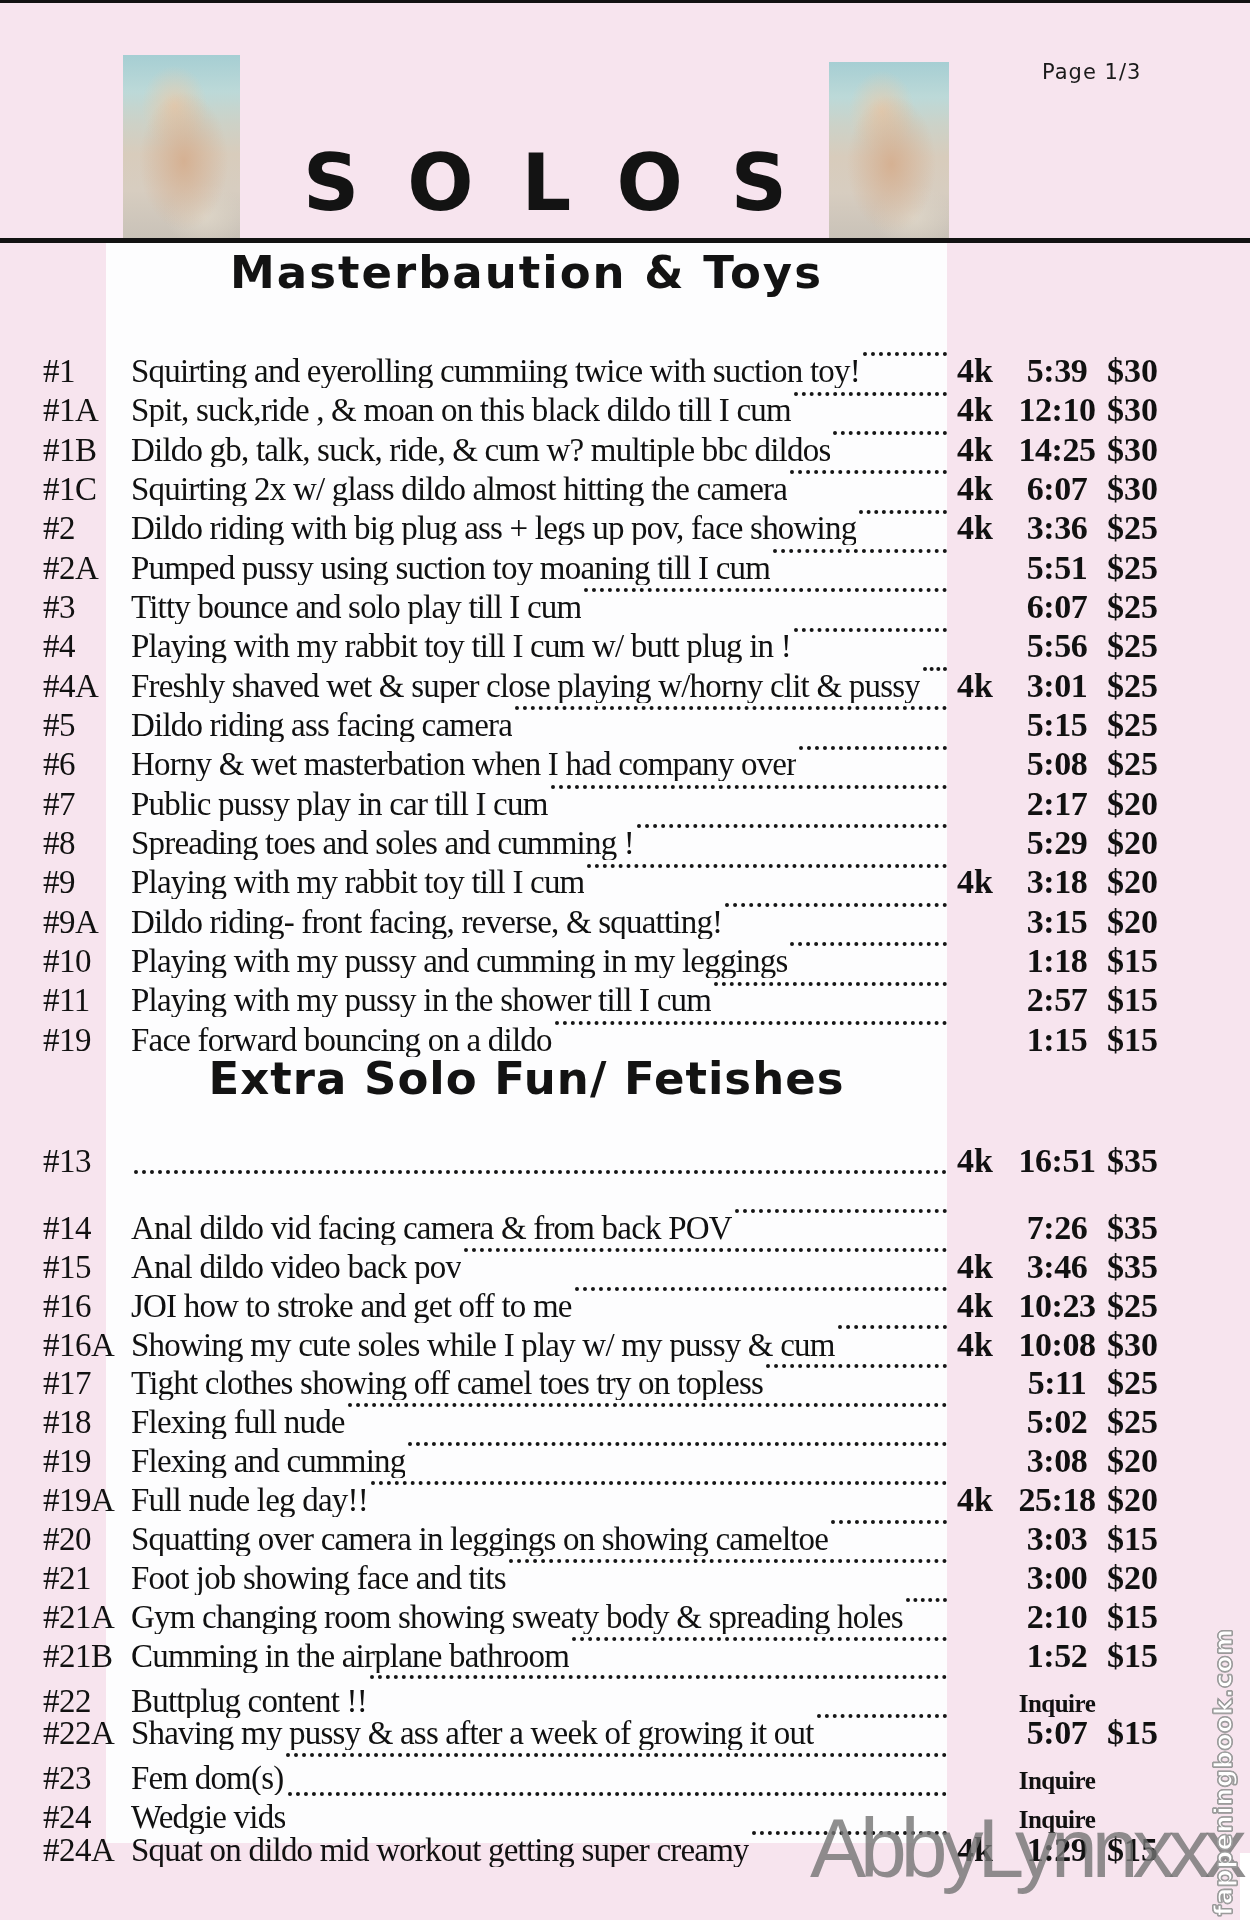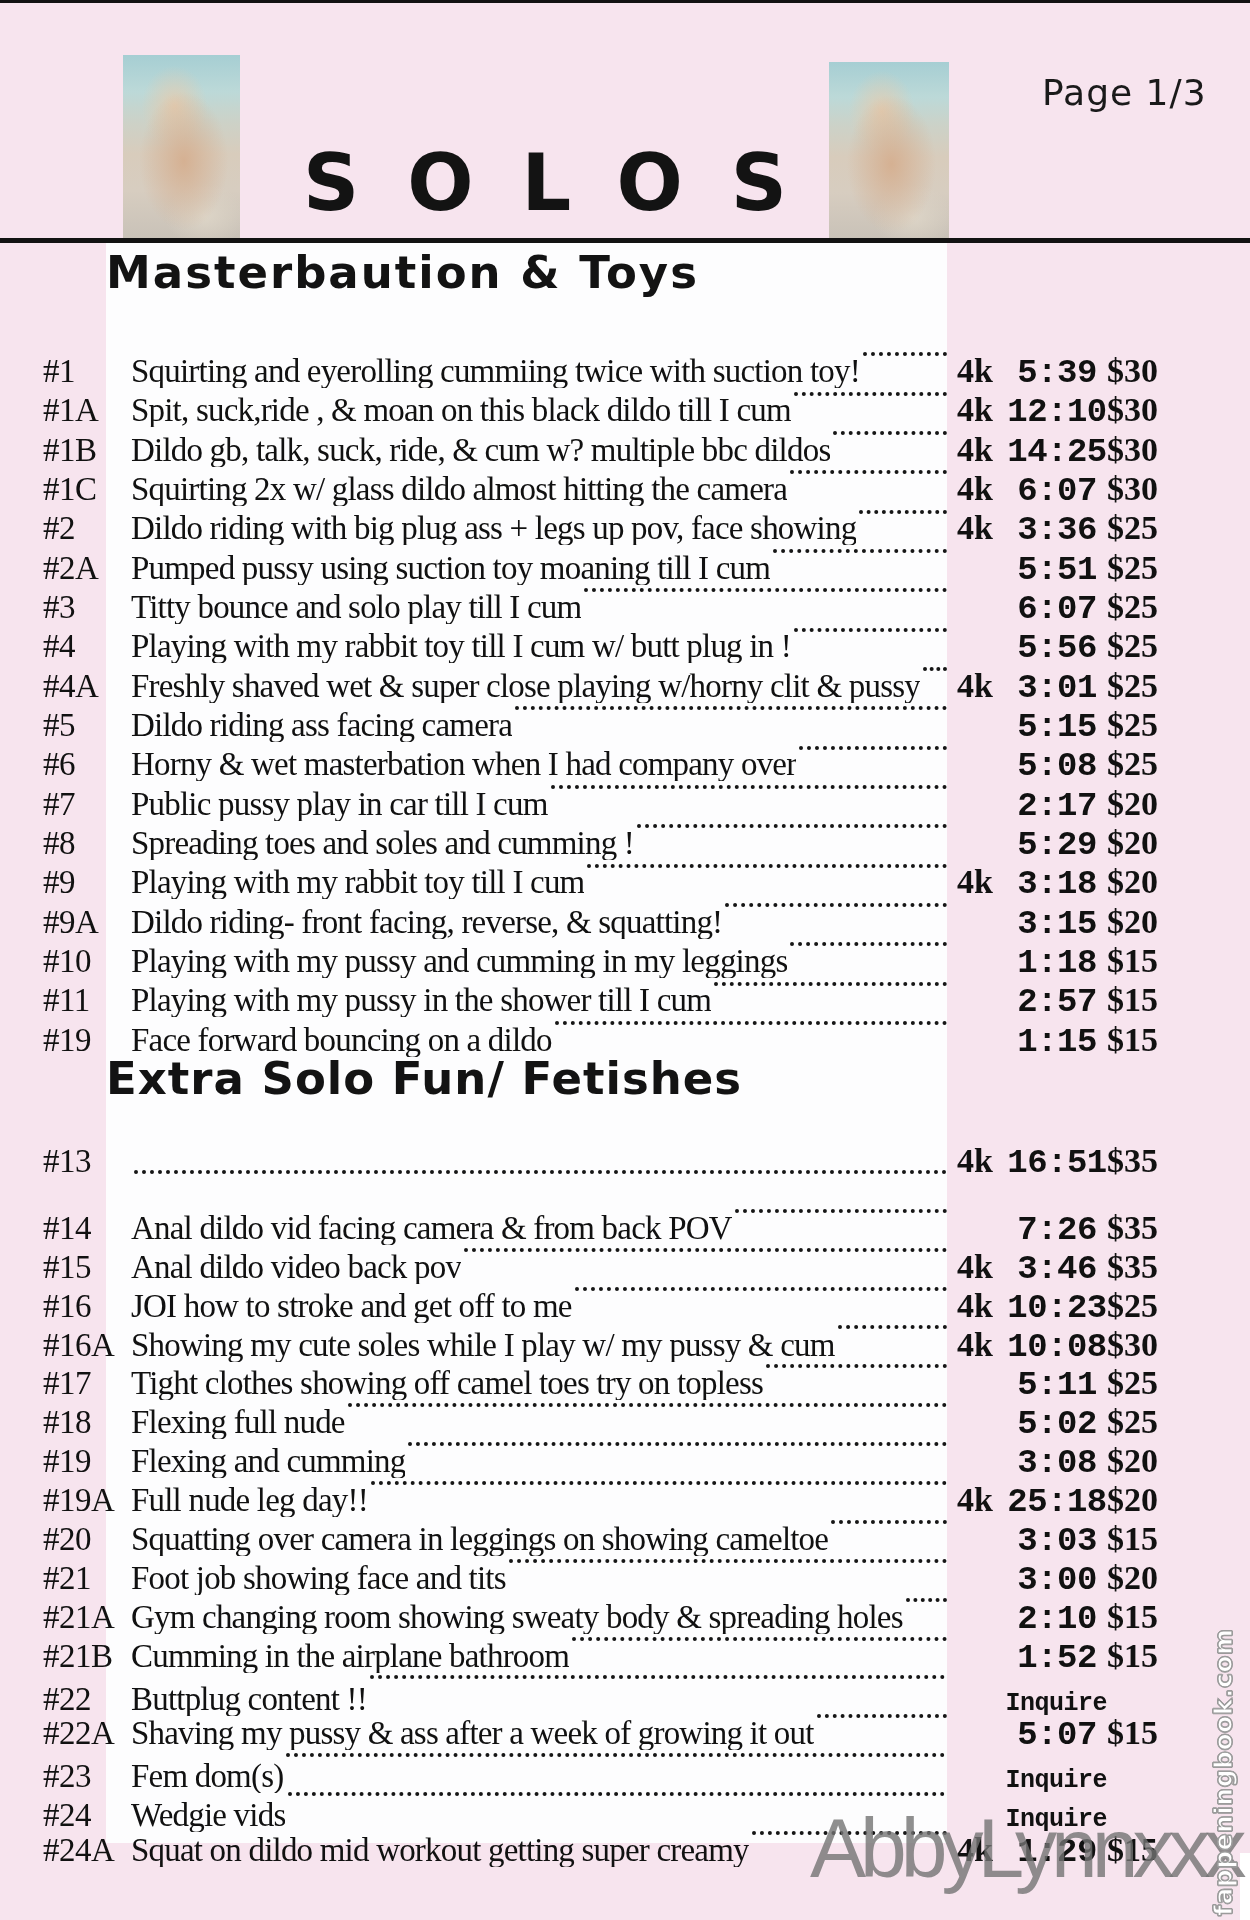--- a/index.html
+++ b/index.html
@@ -33,47 +33,47 @@
   .photo.left{left:123px;top:55px;width:117px;height:183px;}
   .photo.right{left:829px;top:62px;width:120px;height:176px;}
 
   .solos{
     position:absolute;left:240px;top:94px;width:610px;text-align:center;
     font-family:"DejaVu Sans", sans-serif;font-weight:700;font-size:78px;
     letter-spacing:48px;text-indent:48px;color:var(--heading);white-space:nowrap;margin-top:44px;
   }
   .page-label{
     position:absolute;left:1042px;top:60px;width:200px;
-    font-family:"DejaVu Sans", sans-serif;font-weight:400;font-size:36px;
-    letter-spacing:1px;color:#1a1a1a;margin-top:12px;
+    font-family:"DejaVu Sans", sans-serif;font-weight:400;font-size:21px;
+    letter-spacing:1px;color:#1a1a1a;
   }
 
   .sec-title{
-    position:absolute;left:106px;width:841px;
+    position:absolute;left:106px;width:841px;text-align:center;
     font-family:"DejaVu Sans", sans-serif;font-weight:700;color:var(--heading);
     white-space:nowrap;
   }
   .sec-title.t1{top:246px;font-size:45px;letter-spacing:2px;}
   .sec-title.t2{top:1052px;font-size:45px;letter-spacing:1px;}
 
   .rows{position:absolute;left:43px;width:1122px;}
   .rows.r1{top:326px;}
   .rows.r2{top:1144px;}
   .row{display:flex;align-items:baseline;line-height:34px;color:var(--ink);
        font-family:"Liberation Serif","DejaVu Serif",serif;}
   .rows.r1 .row{height:39.33px;}
   .rows.r2 .row{height:38.9px;}
   .cell-num{flex:0 0 88px;font-size:33px;letter-spacing:-0.5px;white-space:nowrap;}
   .cell-desc{flex:0 1 auto;min-width:0;overflow:hidden;white-space:nowrap;
              font-size:33px;letter-spacing:-0.8px;margin-top:28px;}
   .leader{flex:1 0 14px;align-self:flex-end;height:0;
           border-bottom:4.5px dotted var(--dot);margin:0 10px 9px 3px;}
   .cell-uhd{flex:0 0 50px;font-size:34px;font-weight:700;white-space:nowrap;}
   .cell-time{flex:0 0 100px;text-align:center;font-size:34px;font-weight:700;
-             letter-spacing:-0.5px;white-space:nowrap;font-family:Liberation Mono, monospace;}
+             letter-spacing:-0.5px;white-space:nowrap;}
   .cell-time.inquire{font-size:25px;margin-top:37px;}
   .cell-price{flex:0 0 58px;font-size:34px;font-weight:700;white-space:nowrap;}
 
   .watermark-name{
     position:absolute;left:810px;top:1802px;
     font-family:"Liberation Sans", sans-serif;font-size:84px;font-weight:400;
     letter-spacing:-6px;color:var(--watermark-gray);line-height:1.1;white-space:nowrap;
   }
   .watermark-site{
     position:absolute;left:1209px;top:1916px;

